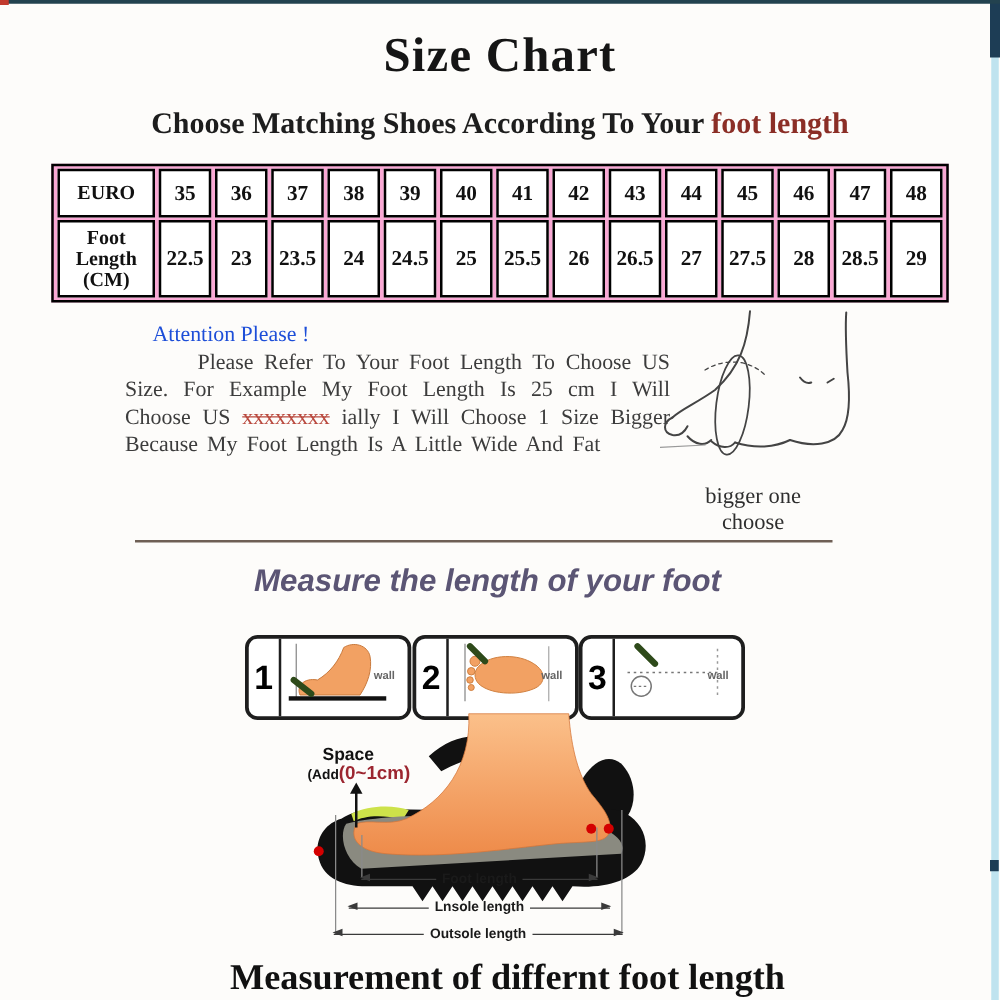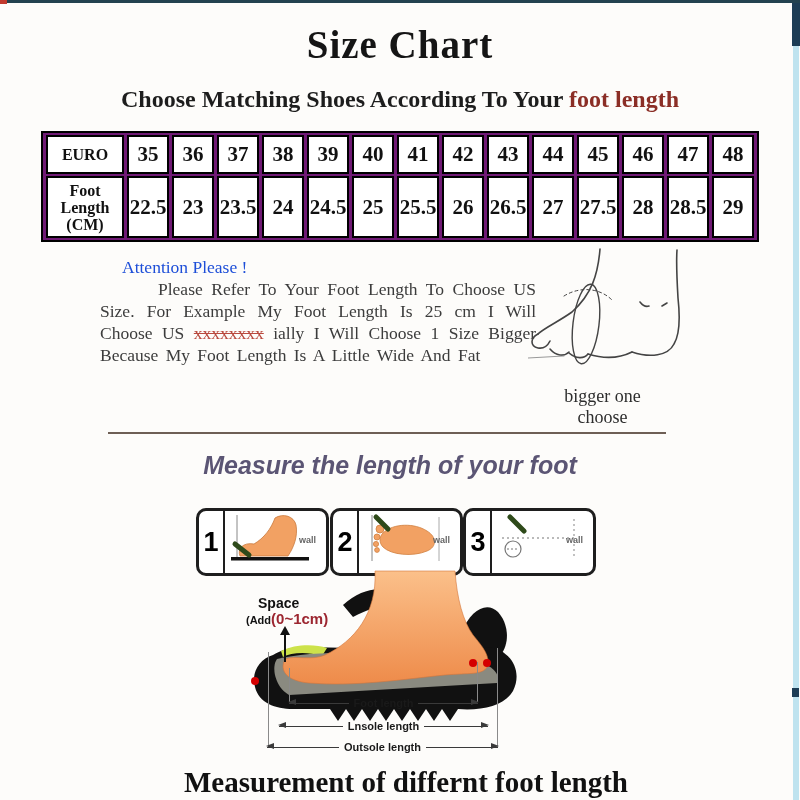--- a/index.html
+++ b/index.html
@@ -12,23 +12,23 @@
   .right-strip-dark{position:absolute;right:0;top:0;width:8px;height:46px;background:#1d3d55;}
   .right-strip-mark{position:absolute;right:1px;top:688px;width:7px;height:9px;background:#1d3d55;}
   
   .title{position:absolute;left:0;top:22px;width:800px;text-align:center;
          font-size:39px;font-weight:bold;letter-spacing:1px;color:#151515;}
   .subtitle{position:absolute;left:0;top:86px;width:800px;text-align:center;
             font-size:24px;font-weight:bold;color:#1d1d1d;}
   .subtitle .hl{color:#8b2e26;}
   
   .size-table{position:absolute;left:41px;top:131px;width:718px;border-collapse:separate;
-              border-spacing:3px 2px;border:2px solid #000;background:#701a75;table-layout:fixed;}
+              border-spacing:3px 2px;border:2px solid #000;background:#f9a8d4;table-layout:fixed;}
   .size-table td,.size-table th{border:2px solid #000;text-align:center;vertical-align:middle;
-              font-weight:bold;font-size:21px;padding:0;background:#fff;color:#111;}
+              font-weight:bold;font-size:17px;padding:0;background:#fff;color:#111;}
   .size-table tr.r1 td,.size-table tr.r1 th{height:35px;}
   .size-table tr.r2 td,.size-table tr.r2 th{height:58px;text-align:center;}
   .size-table .rowlab{font-size:16px;line-height:17px;}
   
   .attention{position:absolute;left:100px;top:256px;width:436px;font-size:17.5px;
              line-height:22px;color:#3c3c3c;}
   .attention .att-head{color:#1d4ed8;margin-left:22px;}
   .attention p{margin:0;text-align:justify;text-indent:58px;word-spacing:3px;}
   .attention .struck{color:#b9493e;text-decoration:line-through;}
   

